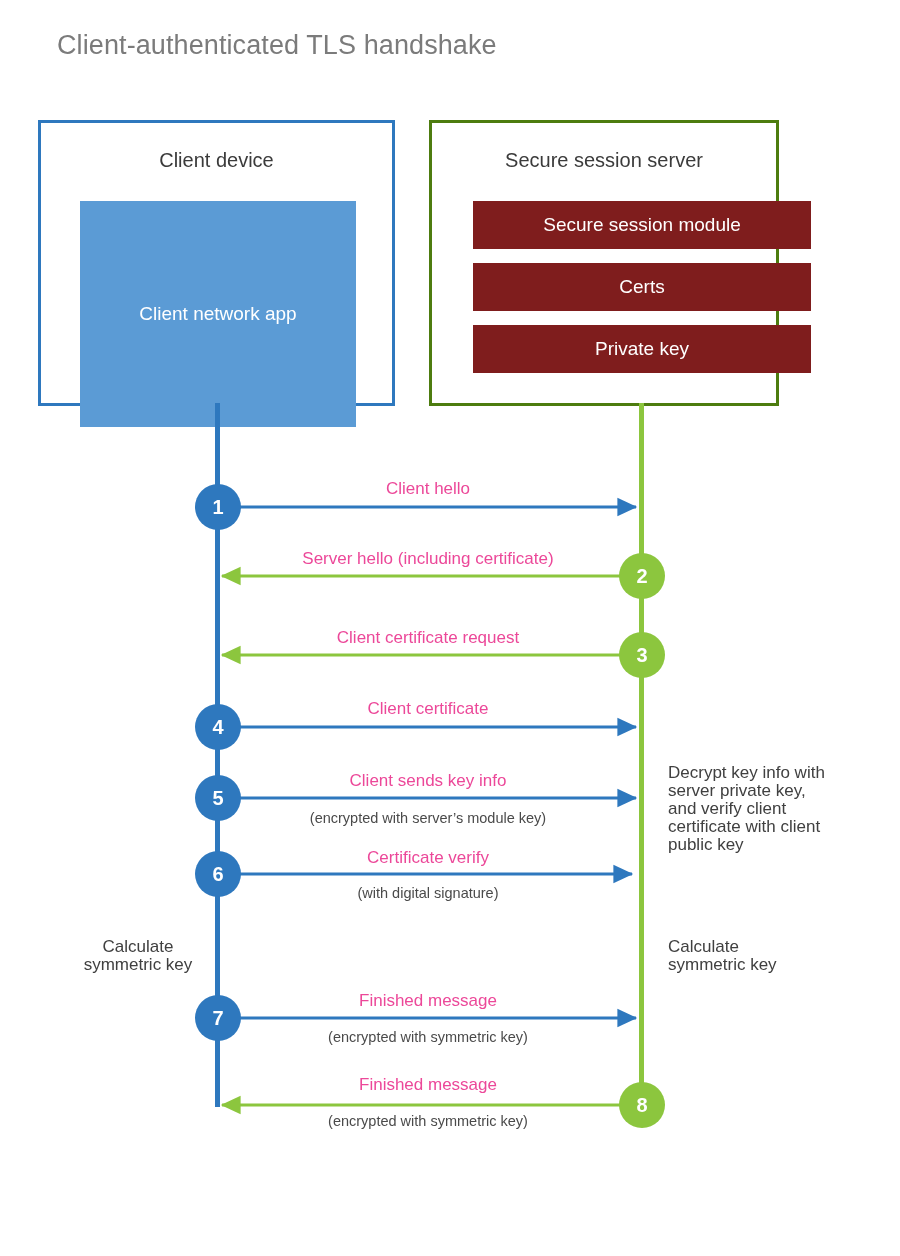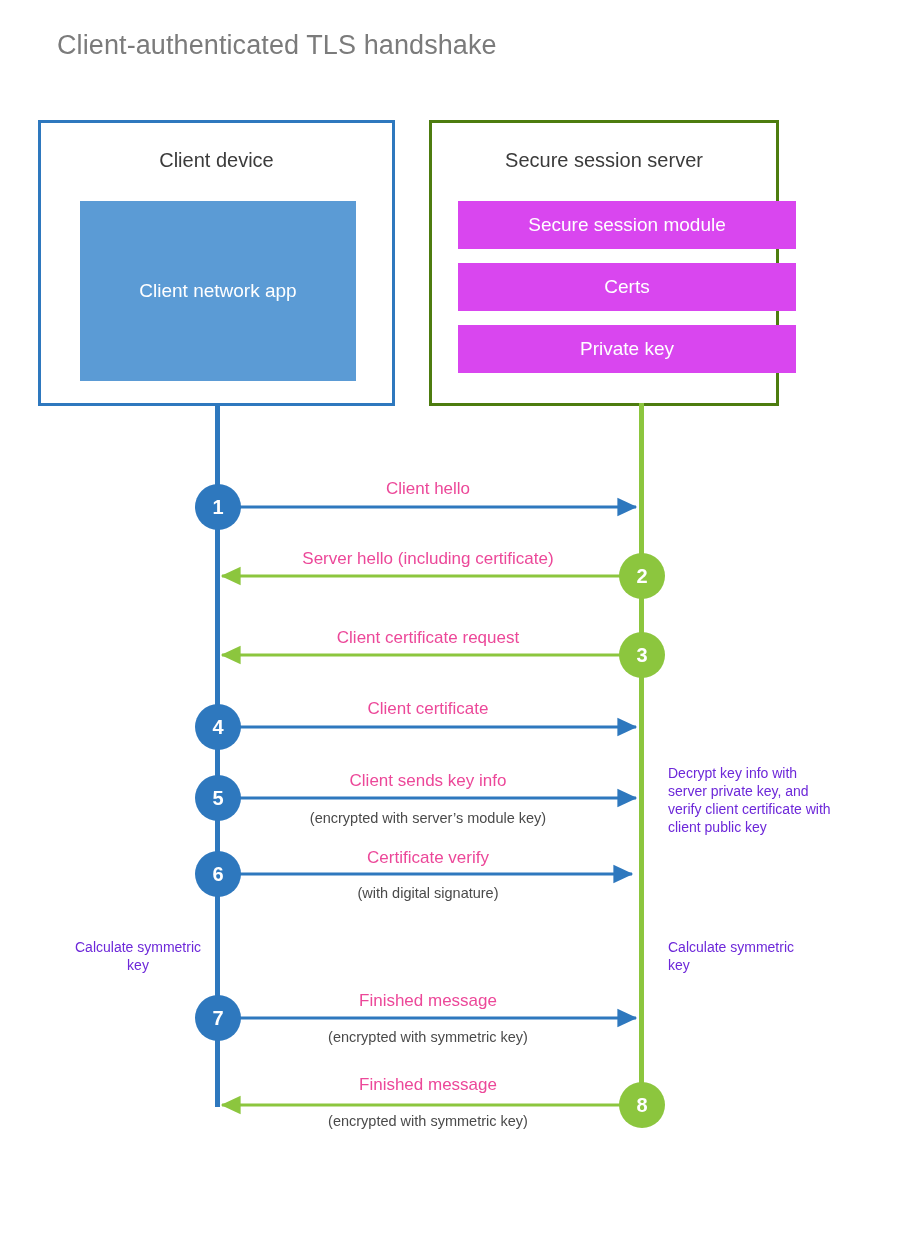--- a/index.html
+++ b/index.html
@@ -61,39 +61,39 @@
     font-size: 20px;
     font-weight: normal;
     color: #3b3b3b;
   }
 
   .client-app-box {
     position: absolute;
     left: 39px;
     top: 78px;
     width: 276px;
-    height: 180px;
+    height: 226px;
     background: #5b9bd5;
     color: #ffffff;
     font-size: 19px;
     line-height: 26px;
     text-align: center;
     display: flex;
     align-items: center;
     justify-content: center;
     padding: 0 8px;
     box-sizing: border-box;
   }
 
   .server-bar {
     position: absolute;
-    left: 26px;
+    left: 41px;
     width: 338px;
     height: 48px;
-    background: #d946ef;
+    background: #7f1d1d;
     color: #ffffff;
     font-size: 19px;
     display: flex;
     align-items: center;
     justify-content: center;
     box-sizing: border-box;
   }
   .server-bar.b0 { top: 78px; }
   .server-bar.b1 { top: 140px; }
   .server-bar.b2 { top: 202px; }
@@ -157,23 +157,23 @@
     font-size: 14.5px;
     color: #4a4a4a;
     text-align: center;
     white-space: nowrap;
     transform: translateX(-50%);
   }
 
   
   .note {
     position: absolute;
-    font-size: 14px;
+    font-size: 17px;
     line-height: 18px;
-    color: #6d28d9;
+    color: #404040;
   }
   .note-left {
     text-align: center;
     width: 140px;
   }
   .note-right-wide {
     text-align: left;
     width: 170px;
   }
   .note-right-center {

